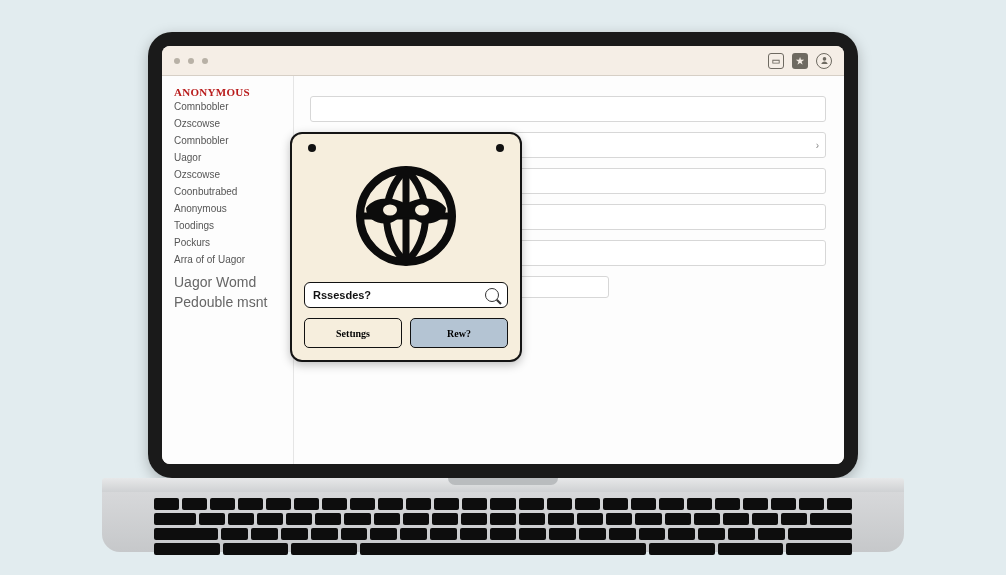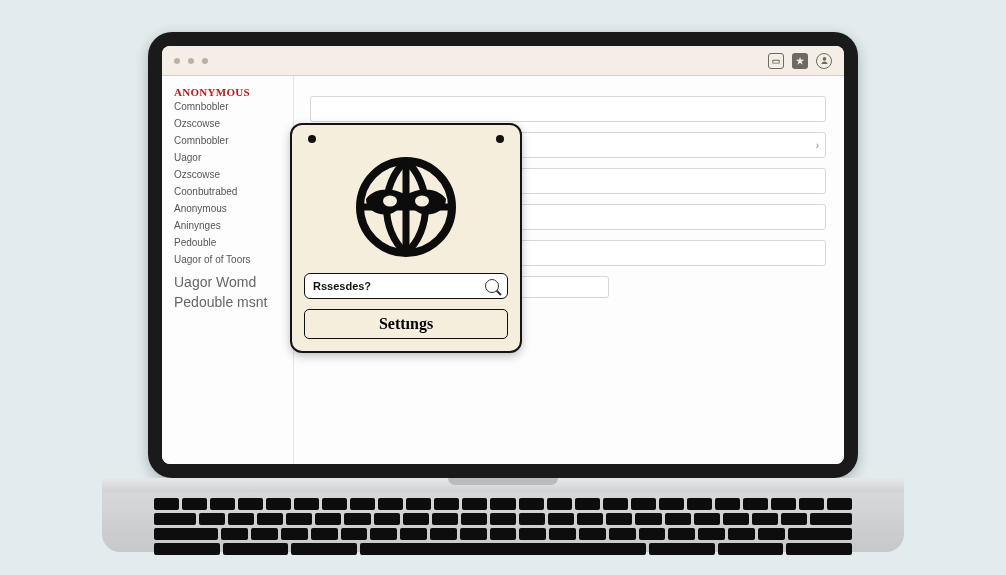--- a/index.html
+++ b/index.html
@@ -81,21 +81,21 @@
     position: absolute; right: 6px; font-size: 10px; color: #888;
   }
   .mini-input {
     width: 66px; height: 20px; border: 1px solid #ccc;
     border-radius: 2px; font-size: 9px; padding: 0 6px;
     margin-top: 4px;
   }
   
   .dialog {
     position: absolute;
-    left: 128px; top: 47px;
+    left: 128px; top: 56px;
     width: 232px;
     background: #f6eedd;
     border: 2px solid #141414;
     border-radius: 12px;
     padding: 10px 12px 12px;
     box-shadow: 0 3px 10px rgba(0,0,0,.25);
     z-index: 5;
   }
   .dialog .pins {
     display: flex; justify-content: space-between;
@@ -119,21 +119,21 @@
     width: 14px; height: 14px; border: 1.6px solid #333;
     border-radius: 50%; position: relative;
   }
   .dialog-input .mag::after {
     content: ""; position: absolute; width: 6px; height: 1.6px;
     background: #333; bottom: -2px; right: -4px; transform: rotate(45deg);
   }
   .dialog-buttons { display: flex; gap: 8px; }
   .btn {
     flex: 1; height: 30px; border: 1.5px solid #111;
-    border-radius: 5px; font-size: 16px; font-weight: 700;
+    border-radius: 5px; font-size: 10px; font-weight: 700;
     background: #f6eedd; cursor: pointer;
     font-family: Georgia, serif;
   }
   .btn.secondary { background: #b4c4d3; }
   
   .base-top {
     position: absolute; left: 102px; top: 478px;
     width: 802px; height: 14px;
     background: linear-gradient(#e7e8e9,#cfd1d3);
     border-radius: 3px 3px 0 0;
@@ -183,23 +183,23 @@
 
       <aside class="sidebar">
         <h4>Anonymous</h4>
         <div class="nav-item">Comnbobler</div>
         <div class="nav-item">Ozscowse</div>
         <div class="nav-item">Comnbobler</div>
         <div class="nav-item">Uagor</div>
         <div class="nav-item">Ozscowse</div>
         <div class="nav-item">Coonbutrabed</div>
         <div class="nav-item">Anonymous</div>
-        <div class="nav-item">Aninynges</div>
-        <div class="nav-item">Pedouble</div>
-        <div class="nav-item">Uagor of of Toors</div>
+        <div class="nav-item">Toodings</div>
+        <div class="nav-item">Pockurs</div>
+        <div class="nav-item">Arra of of Uagor</div>
         <div class="nav-sep"></div>
         <div class="nav-meta">Uagor Womd</div>
         <div class="nav-meta">Pedouble msnt</div>
       </aside>
 
       <main class="main">
         <div class="form-row"></div>
         <div class="form-row">
             <span class="caret">›</span>
           </div>
@@ -227,20 +227,21 @@
             <ellipse cx="44" cy="50" rx="7" ry="5.5" fill="#f6eedd"></ellipse>
             <ellipse cx="76" cy="50" rx="7" ry="5.5" fill="#f6eedd"></ellipse>
           </svg>
         </div>
         <div class="dialog-input">
           <span class="ph">Rssesdes?</span>
           <span class="mag"></span>
         </div>
         <div class="dialog-buttons">
           <button class="btn">Settıngs</button>
+          <button class="btn secondary">Rew?</button>
         </div>
       </div>
 
     </div>
   </div>
 </div>
 
 <div class="base-top">
   <div class="notch"></div>
 </div>

